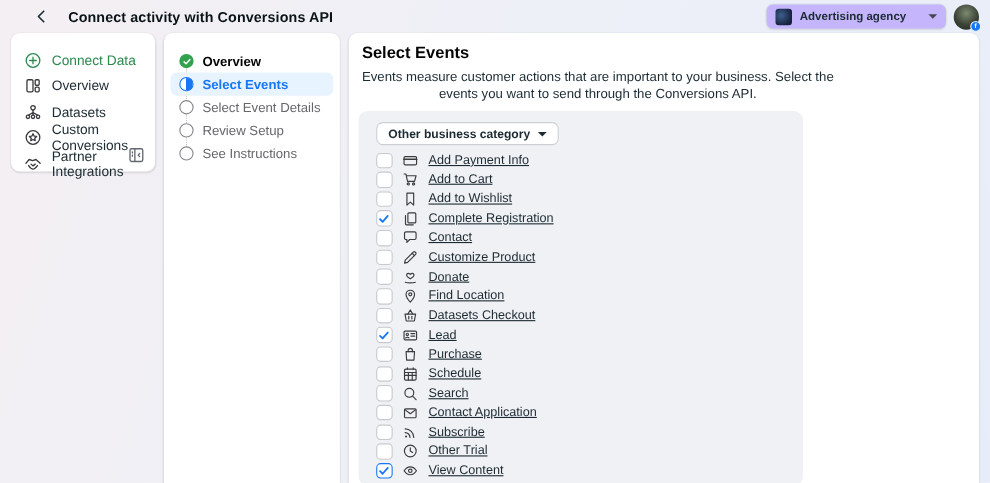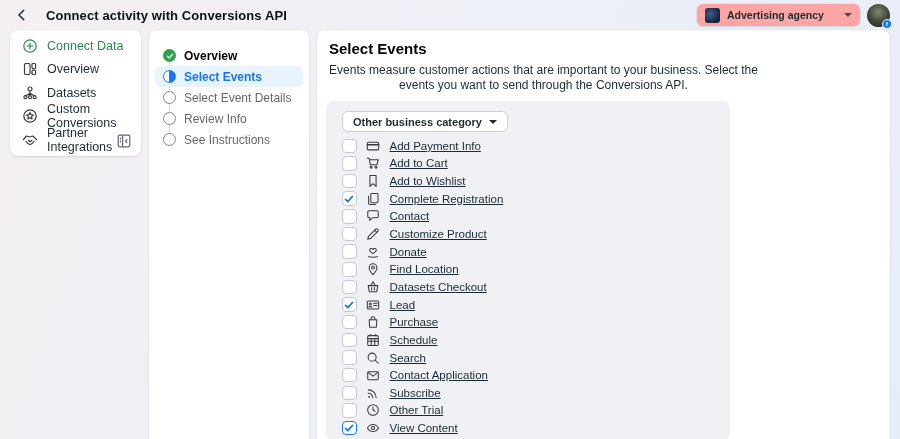--- a/index.html
+++ b/index.html
@@ -3,40 +3,40 @@
 <meta charset="utf-8">
 <style>
   * { box-sizing: border-box; margin: 0; padding: 0; }
   html,body { width:900px; height:439px; overflow:hidden; }
   body {
     font-family: "Liberation Sans", sans-serif;
     background: linear-gradient(110deg, #f4eff2 0%, #eef0f7 45%, #e7edf8 100%);
     color:#1c2b33;
   }
   
-  .header { height:30px; display:flex; align-items:center; padding:0 10px 0 12px; }
+  .header { height:30px; display:flex; align-items:center; padding:0 10px 0 12px;margin-left:16px; }
   .back-btn { width:20px; height:20px; display:flex; align-items:center; justify-content:center; cursor:pointer; }
   .header-title { font-size:13px; font-weight:700; color:#0a1317; margin-left:14px; letter-spacing:.1px; }
   .header-right { margin-left:auto; display:flex; align-items:center; gap:7px; }
-  .account-pill { width:163px; height:22px; background:#fca5a5; border-radius:6px; display:flex; align-items:center;
+  .account-pill { width:163px; height:22px; background:#c4b5fd; border-radius:6px; display:flex; align-items:center;
     padding:0 8px; box-shadow:0 0 0 1px rgba(0,0,0,.04), 0 1px 2px rgba(0,0,0,.08); cursor:pointer; }
   .biz-icon { width:15px; height:15px; border-radius:3px;
     background: radial-gradient(circle at 35% 40%, #3e5e8f 0%, #17233d 70%); flex:0 0 auto; }
   .account-label { font-size:10.5px; font-weight:700; color:#1c2b33; margin-left:7px; white-space:nowrap; }
   .caret-down { margin-left:auto; width:0; height:0; border-left:4px solid transparent; border-right:4px solid transparent; border-top:4.5px solid #444950; }
   .avatar { position:relative; width:23px; height:23px; border-radius:50%;
     background: radial-gradient(circle at 50% 35%, #7d8a6e 0%, #3c4438 55%, #20251e 100%); cursor:pointer; }
   .avatar-badge { position:absolute; right:-2px; bottom:-2px; width:10px; height:10px; border-radius:50%;
     background:#1877f2; border:1.5px solid #e9edf6; color:#fff; font-size:6px; font-weight:700;
     display:flex; align-items:center; justify-content:center; line-height:1; }
   
   .content { display:flex; align-items:flex-start; gap:8px; padding:0 10px; height:409px; }
   .card { background:#fff; box-shadow:0 1px 2px rgba(0,0,0,.10), 0 0 0 1px rgba(0,0,0,.02); }
   
-  .left-card { width:131px; height:126px; border-radius:8px; position:relative; padding:4px 0; flex:0 0 auto; }
+  .left-card { width:131px; height:126px; border-radius:8px; position:relative; padding:13px 0; flex:0 0 auto; }
   .nav-item { height:23.5px; display:flex; align-items:center; padding:0 12px; gap:9px; font-size:12.5px; cursor:pointer; }
   .nav-item .nav-ic { width:16px; height:16px; flex:0 0 auto; display:flex; }
   .nav-item.active { color:#2b8a50; font-weight:400; }
   .collapse-btn { position:absolute; right:9px; bottom:7px; width:16px; height:16px; cursor:pointer; }
   
   .mid-card { width:160px; height:409px; border-radius:8px 8px 0 0; padding-top:15px; position:relative; flex:0 0 auto; }
   .step-line { position:absolute; left:20px; top:25.5px; height:84px; border-left:1.5px dotted #bcc0c4; z-index:0; }
   .step-row { position:relative; z-index:1; height:21px; margin:0 6px; padding:0 8px; display:flex; align-items:center; gap:8px;
     border-radius:6px; font-size:12px; cursor:pointer; }
   .step-row.active { background:#e7f3ff; }
@@ -164,21 +164,21 @@
         <div class="step-row active">
           <span class="step-circle active"></span>
           <span class="step-label active">Select Events</span>
         </div>
         <div class="step-row">
           <span class="step-circle todo"></span>
           <span class="step-label todo">Select Event Details</span>
         </div>
         <div class="step-row">
           <span class="step-circle todo"></span>
-          <span class="step-label todo">Review Info</span>
+          <span class="step-label todo">Review Setup</span>
         </div>
         <div class="step-row">
           <span class="step-circle todo"></span>
           <span class="step-label todo">See Instructions</span>
         </div>
       </div>
   </div>
 
   <div class="card main-card">
     <div class="main-title">Select Events</div>

